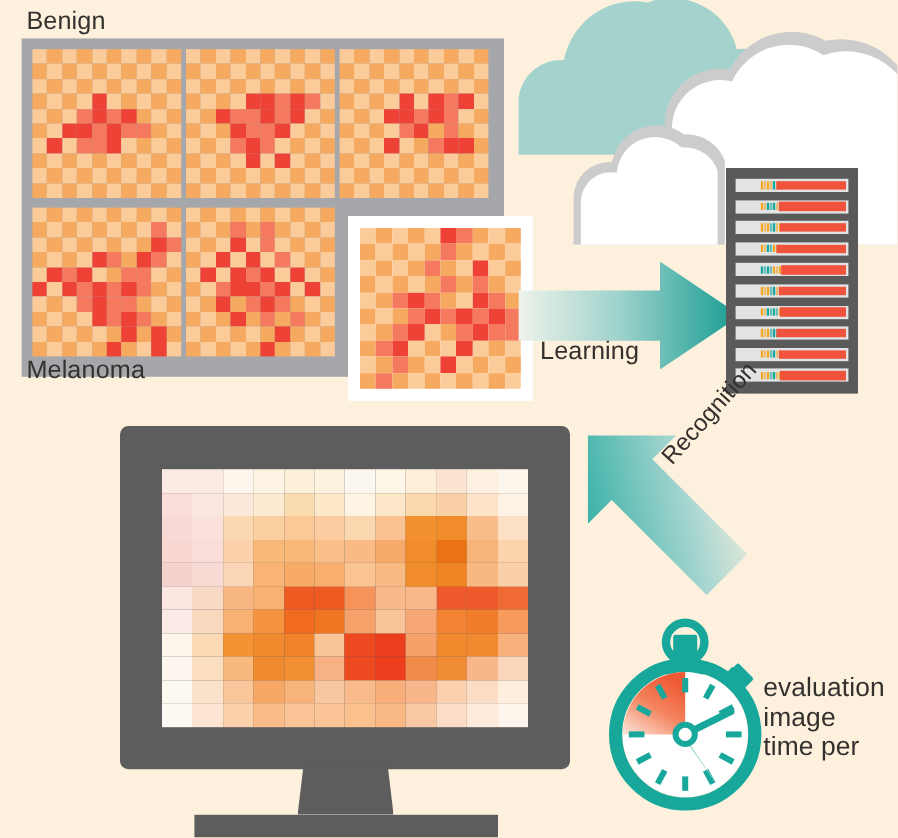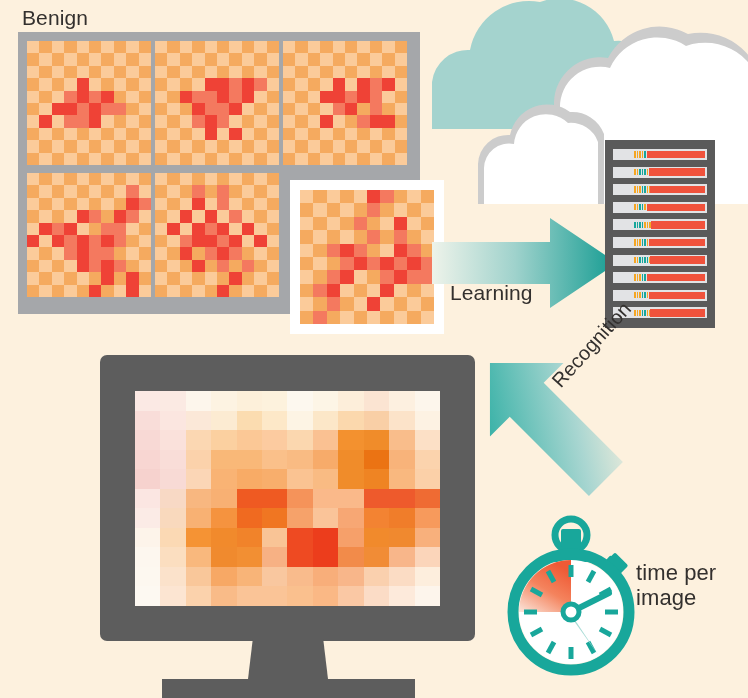--- a/index.html
+++ b/index.html
@@ -684,20 +684,21 @@
             <i style="background: rgb(239, 66, 54);"></i>
             <i style="background: rgb(245, 170, 95);"></i>
             <i style="background: rgb(251, 203, 154);"></i>
             <i style="background: rgb(245, 170, 95);"></i>
             <i style="background: rgb(251, 203, 154);"></i>
           </div>
         </div>
       </div>
   </div>
 
+  <div class="abs lbl" style="left:22px; top:297px;">Melanoma</div>
 
   <div id="featured">
     <div class="tile" style="width: 134px; height: 134px;">
         <i style="background: rgb(251, 203, 154);"></i>
         <i style="background: rgb(245, 170, 95);"></i>
         <i style="background: rgb(251, 203, 154);"></i>
         <i style="background: rgb(245, 170, 95);"></i>
         <i style="background: rgb(251, 203, 154);"></i>
         <i style="background: rgb(239, 66, 54);"></i>
         <i style="background: rgb(244, 121, 95);"></i>
@@ -1136,17 +1137,18 @@
         <line x1="53" y1="56" x2="59" y2="67"></line>
       </g>
 
       <path d="M76 97 L114 78" stroke="#18a79b" stroke-width="6" stroke-linecap="round" fill="none"></path>
       <path d="M74 99 L104 141 L78 102 Z" fill="#a9dcd6"></path>
       <circle cx="76" cy="97" r="8" fill="#ffffff" stroke="#18a79b" stroke-width="5"></circle>
     </svg>
   </div>
 
   <div id="time-caption">
+    <div class="cap-line">evaluation</div>
+    <div class="cap-line">image</div>
     <div class="cap-line">time per</div>
-    <div class="cap-line">image</div>
   </div>
 
 </div>
 
 </body></html>

